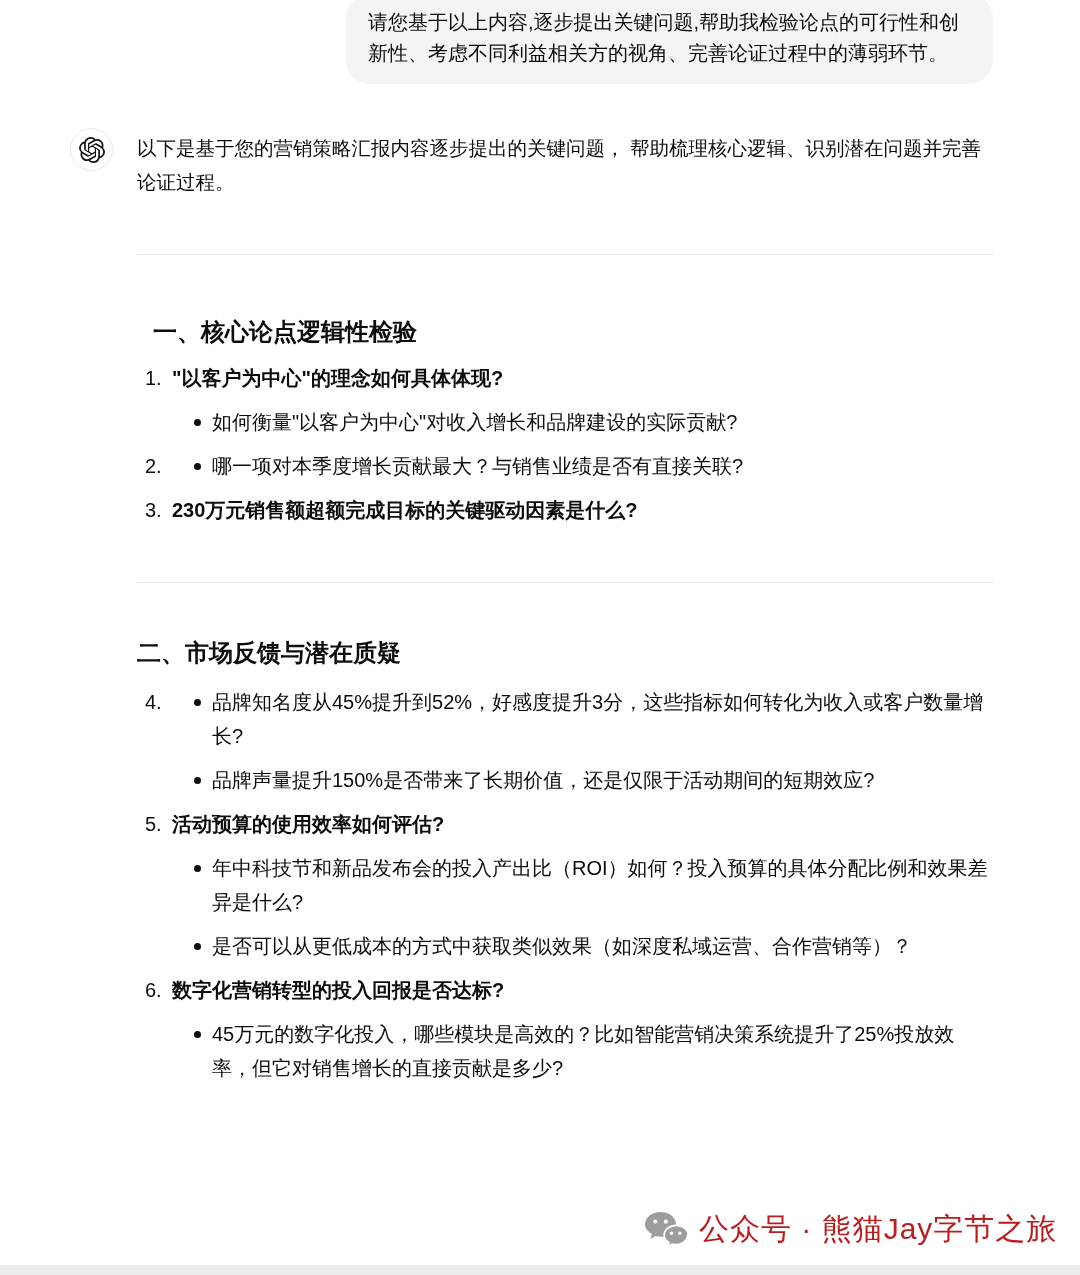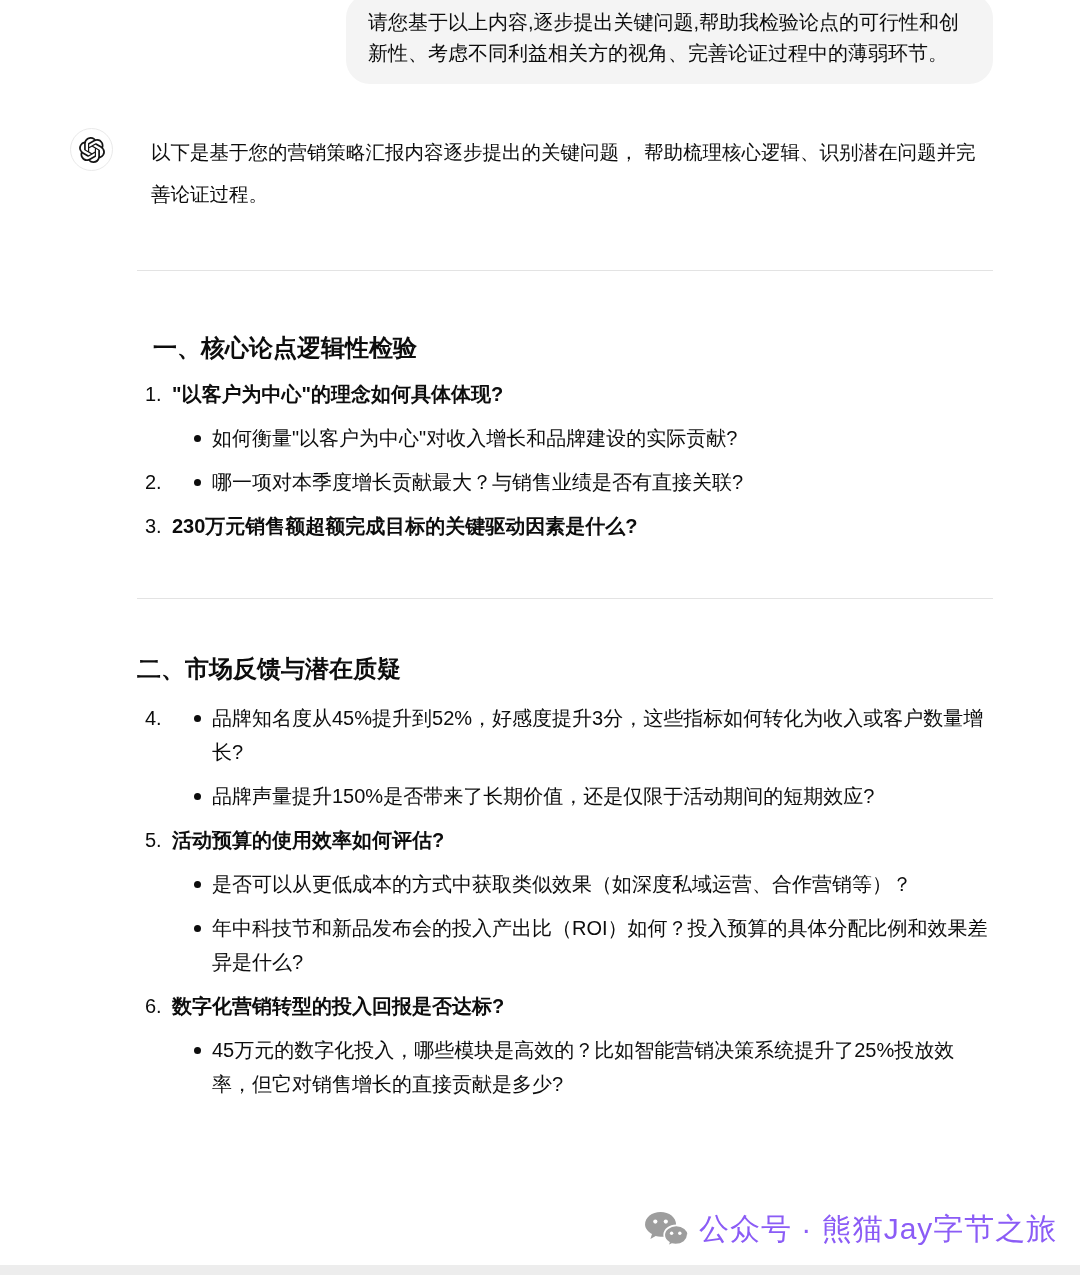--- a/index.html
+++ b/index.html
@@ -23,21 +23,21 @@
     border:1px solid #e9e9e9; border-radius:50%;
     display:flex; align-items:center; justify-content:center;
     background:#ffffff; z-index:2;
   }
   .avatar svg { width:26px; height:26px; fill:#141414; }
   
   .content {
     position:absolute; left:137px; top:0; width:856px;
     font-size:20px; z-index:2;
   }
-  .intro { margin:131px 14px 0; line-height:42px; font-size:19.5px; }
+  .intro { margin:131px 0 0; line-height:34px; font-size:19.5px; }
   .hr1 { height:1px; background:#e3e3e3; margin:55px 0 0; border:0; }
   .hr2 { height:1px; background:#e3e3e3; margin:55px 0 0; border:0; }
   .h2a { font-size:24px; font-weight:700; line-height:32px; margin:61px 16px 0; }
   .h2b { font-size:24px; font-weight:700; line-height:32px; margin:54px 0 16px; }
   .qa-list { margin-top:13px; }
   .oli {
     position:relative; padding-left:35px; line-height:34px;
     margin-bottom:10px; font-weight:700;
   }
   .oli .num { position:absolute; left:8px; font-weight:400; }
@@ -47,21 +47,21 @@
   }
   .uli .dot {
     position:absolute; left:57px; top:14px; width:7px; height:7px;
     border-radius:50%; background:#0d0d0d;
   }
   
   .watermark {
     position:absolute; left:643px; top:1209px; z-index:1;
     display:flex; align-items:center; gap:10px; white-space:nowrap;
   }
-  .watermark .wm-text { font-size:30px; color:#8b5cf6; letter-spacing:1px; }
+  .watermark .wm-text { font-size:30px; color:#b91c1c; letter-spacing:1px; }
   
   .bottom-strip {
     position:absolute; left:0; bottom:0; width:1080px; height:10px;
     background:#ededed; z-index:3;
   }
 </style>
 </head>
 <body>
 
 <div class="user-bubble">
@@ -119,25 +119,25 @@
       <span class="dot"></span>
       <span>品牌声量提升150%是否带来了长期价值，还是仅限于活动期间的短期效应?</span>
     </div>
 
     <div class="oli">
       <span class="num">5.</span>
       <span>活动预算的使用效率如何评估?</span>
     </div>
     <div class="uli">
       <span class="dot"></span>
-      <span>是否可以从更低成本的方式中获取类似效果（如深度私域运营、合作营销等）？</span>
+      <span>年中科技节和新品发布会的投入产出比（ROI）如何？投入预算的具体分配比例和效果差异是什么?</span>
     </div>
     <div class="uli">
       <span class="dot"></span>
-      <span>年中科技节和新品发布会的投入产出比（ROI）如何？投入预算的具体分配比例和效果差异是什么?</span>
+      <span>是否可以从更低成本的方式中获取类似效果（如深度私域运营、合作营销等）？</span>
     </div>
 
     <div class="oli">
       <span class="num">6.</span>
       <span>数字化营销转型的投入回报是否达标?</span>
     </div>
     <div class="uli">
       <span class="dot"></span>
       <span>45万元的数字化投入，哪些模块是高效的？比如智能营销决策系统提升了25%投放效率，但它对销售增长的直接贡献是多少?</span>
     </div>

